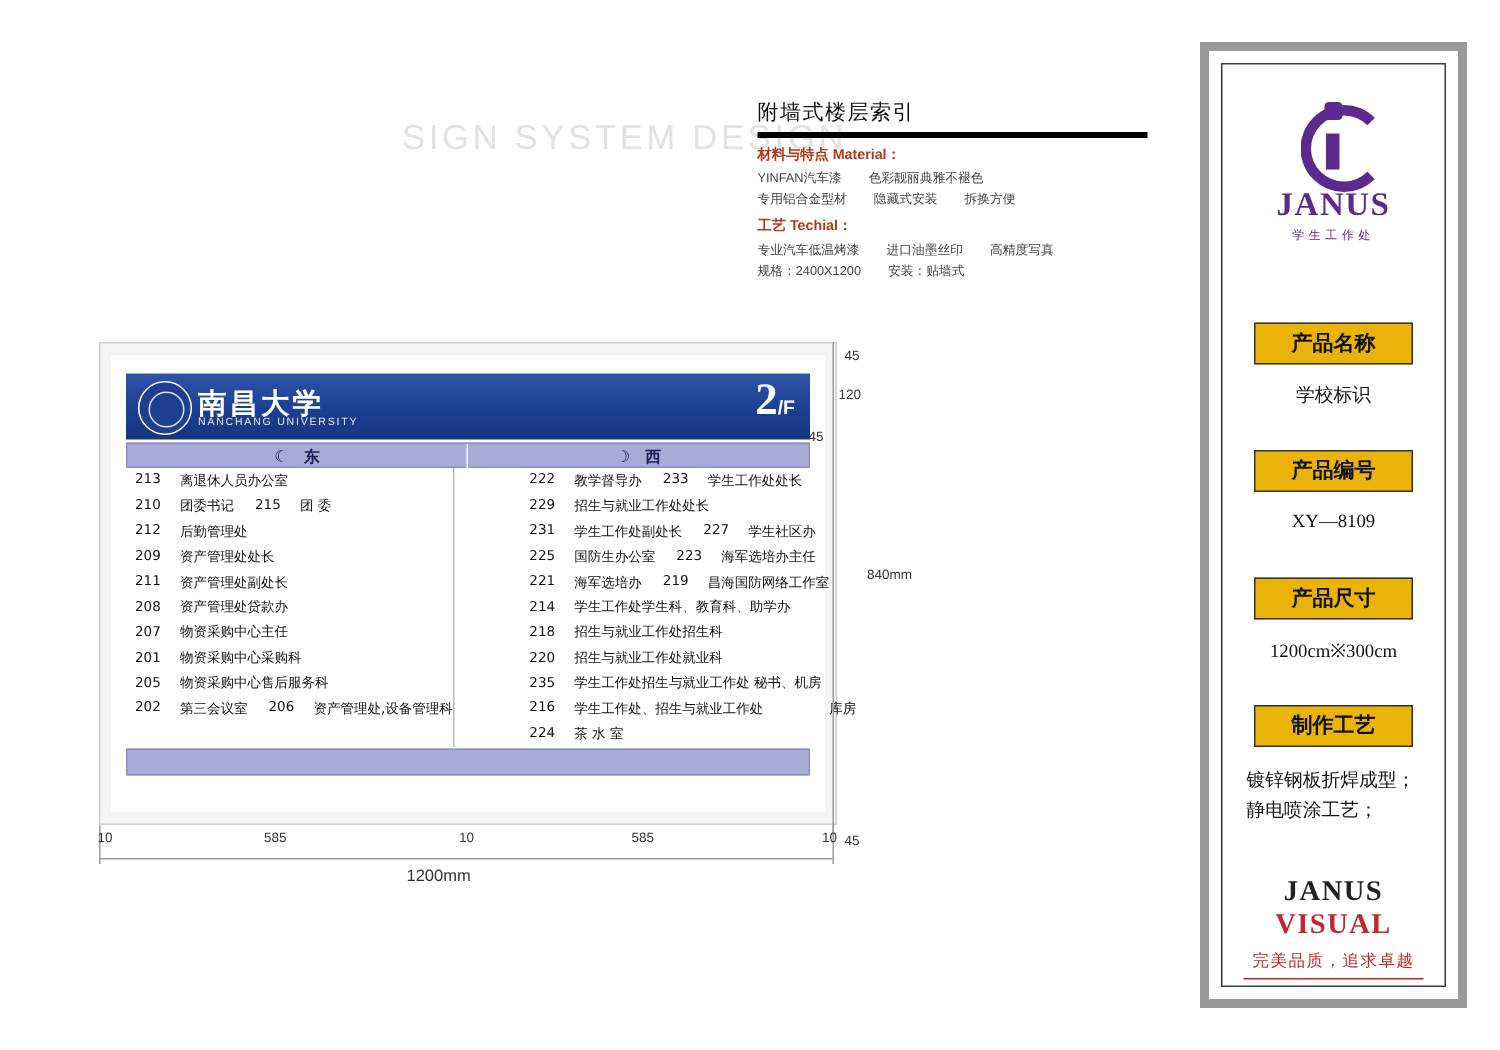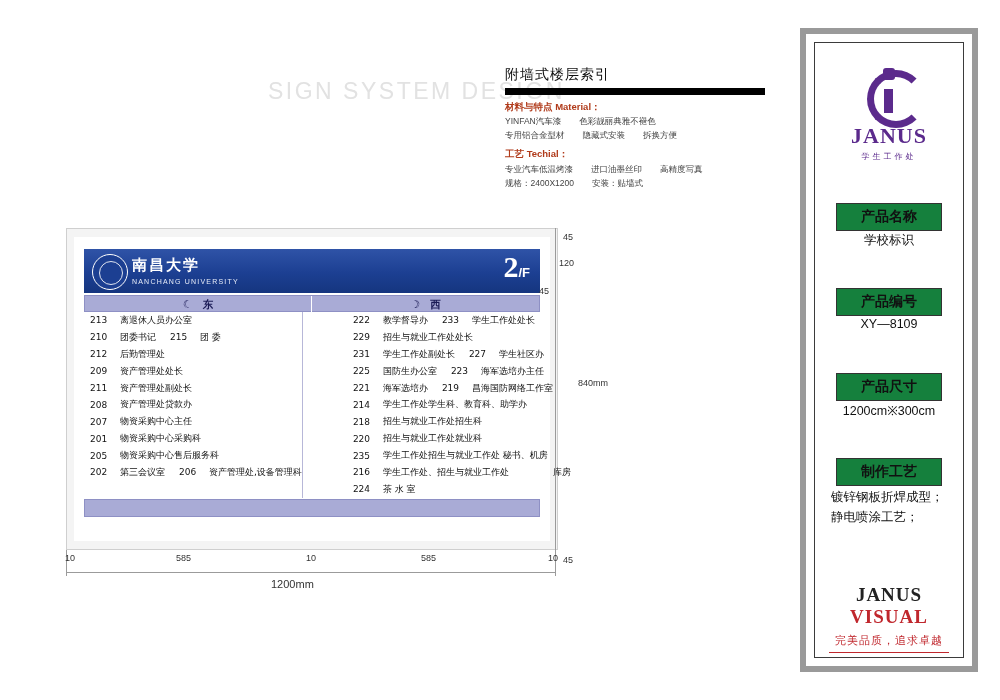--- a/index.html
+++ b/index.html
@@ -8,36 +8,36 @@
     font-family:"Liberation Sans","DejaVu Sans",sans-serif;
     position:relative;overflow:hidden;
   }
   .watermark{
     position:absolute;left:268px;top:78px;
     font-size:23px;letter-spacing:2.5px;color:#e2e2e2;
     font-family:"Liberation Sans",sans-serif;white-space:nowrap;
   }
   
   .spec{position:absolute;left:505px;top:66px;width:260px;}
-  .spec-title{font-size:14px;color:#111;padding-bottom:4px;border-bottom:7px solid #000000;letter-spacing:1px;}
+  .spec-title{font-size:14px;color:#111;padding-bottom:4px;border-bottom:4px solid #000000;letter-spacing:1px;}
   .spec-row{font-size:9px;color:#333;margin-top:5px;line-height:1.5;}
   .spec-head{color:#b03a1a;font-weight:bold;font-size:9.5px;}
   .spec-line{display:flex;gap:18px;font-size:8.5px;color:#444;margin-top:2px;}
   .spec-line span{white-space:nowrap;}
   
   .sign-wrap{position:absolute;left:66px;top:228px;width:490px;height:330px;}
   .sign-outer{position:absolute;left:0;top:0;width:490px;height:320px;background:#f4f4f4;border:1px solid #cfcfcf;}
   .sign-inner{position:absolute;left:7px;top:8px;width:476px;height:304px;background:#fff;}
   .sign-header{position:absolute;left:10px;top:12px;width:456px;height:44px;
     background:linear-gradient(180deg,#2f53a7 0%,#1c3f92 55%,#15357f 100%);}
   .logo-badge{position:absolute;left:8px;top:5px;width:34px;height:34px;border-radius:50%;
     border:1.5px solid #ffffff;background:#1c3f92;}
   .logo-badge:after{content:"";position:absolute;left:6px;top:6px;width:22px;height:22px;
     border-radius:50%;border:1px solid rgba(255,255,255,.85);}
-  .uni-cn{position:absolute;left:48px;top:7px;color:#fff;font-size:15px;font-weight:bold;letter-spacing:2px;
+  .uni-cn{position:absolute;left:48px;top:7px;color:#fff;font-size:19px;font-weight:bold;letter-spacing:2px;
     font-family:"DejaVu Sans",sans-serif;}
   .uni-en{position:absolute;left:48px;top:29px;color:#e7ecf8;font-size:7px;letter-spacing:1.2px;}
   .floor{position:absolute;right:10px;top:3px;color:#fff;font-weight:bold;}
   .floor .n{font-size:30px;line-height:30px;font-family:"Liberation Serif",serif;}
   .floor .f{font-size:13px;}
   .dir-bar{position:absolute;left:10px;top:58px;width:456px;height:17px;background:#a9abd6;border:1px solid #8e90c4;box-sizing:border-box;}
   .dir-half{position:absolute;top:0;height:17px;width:50%;display:flex;align-items:center;justify-content:center;
     font-size:10.5px;color:#1a1a55;font-weight:bold;}
   .dir-half.left{left:0;border-right:1px solid #fff;box-sizing:border-box;}
   .dir-half.right{right:0;}
@@ -58,24 +58,24 @@
   .panel{position:absolute;left:800px;top:28px;width:178px;height:644px;
     border:6px solid #9a9a9a;background:#fff;box-sizing:border-box;}
   .panel-in{position:absolute;left:8px;top:8px;right:8px;bottom:8px;border:1px solid #3b3b3b;}
   .janus-logo{position:absolute;left:0;right:0;top:22px;text-align:center;}
   .jmark{width:54px;height:54px;margin:0 auto 4px;border-radius:12px;background:#fff;position:relative;}
   .jmark .c1{position:absolute;left:5px;top:5px;width:44px;height:44px;border:7px solid #5b2a8c;border-radius:50%;border-right-color:transparent;}
   .jmark .c2{position:absolute;left:21px;top:3px;width:12px;height:12px;background:#5b2a8c;border-radius:3px;}
   .jmark .c3{position:absolute;left:22px;top:24px;width:9px;height:24px;background:#5b2a8c;}
   .jname{font-size:22px;font-weight:bold;color:#5b2a8c;letter-spacing:1px;font-family:"Liberation Serif",serif;}
   .jsub{font-size:8px;color:#5b2a8c;letter-spacing:3px;margin-top:2px;font-family:"DejaVu Sans",sans-serif;}
-  .p-label{margin:0 auto;width:104px;height:26px;background:#15803d;border:1px solid #333;
+  .p-label{margin:12px auto;width:104px;height:26px;background:#eab308;border:1px solid #333;
     display:flex;align-items:center;justify-content:center;font-size:14px;font-weight:bold;color:#111;
     font-family:"DejaVu Sans",sans-serif;}
-  .p-val{text-align:center;font-size:12.5px;color:#111;margin-top:1px;font-family:Liberation Sans, sans-serif;}
+  .p-val{text-align:center;font-size:12.5px;color:#111;margin-top:1px;font-family:Liberation Serif, serif;}
   .p-val.multi{text-align:left;padding:0 16px;line-height:1.6;font-size:12.5px;}
   .sect{position:absolute;left:0;right:0;}
   .footer-logo{position:absolute;left:0;right:0;bottom:4px;text-align:center;}
   .fl1{font-size:19px;font-weight:bold;color:#222;letter-spacing:1px;font-family:"Liberation Serif",serif;}
   .fl1 .red{color:#c0272d;}
   .fl2{font-size:11px;color:#c0272d;margin-top:5px;font-family:"DejaVu Sans",sans-serif;letter-spacing:1px;}
   .fl-line{width:120px;height:1px;background:#c0272d;margin:4px auto 0;}
 </style>
 </head>
 <body>

